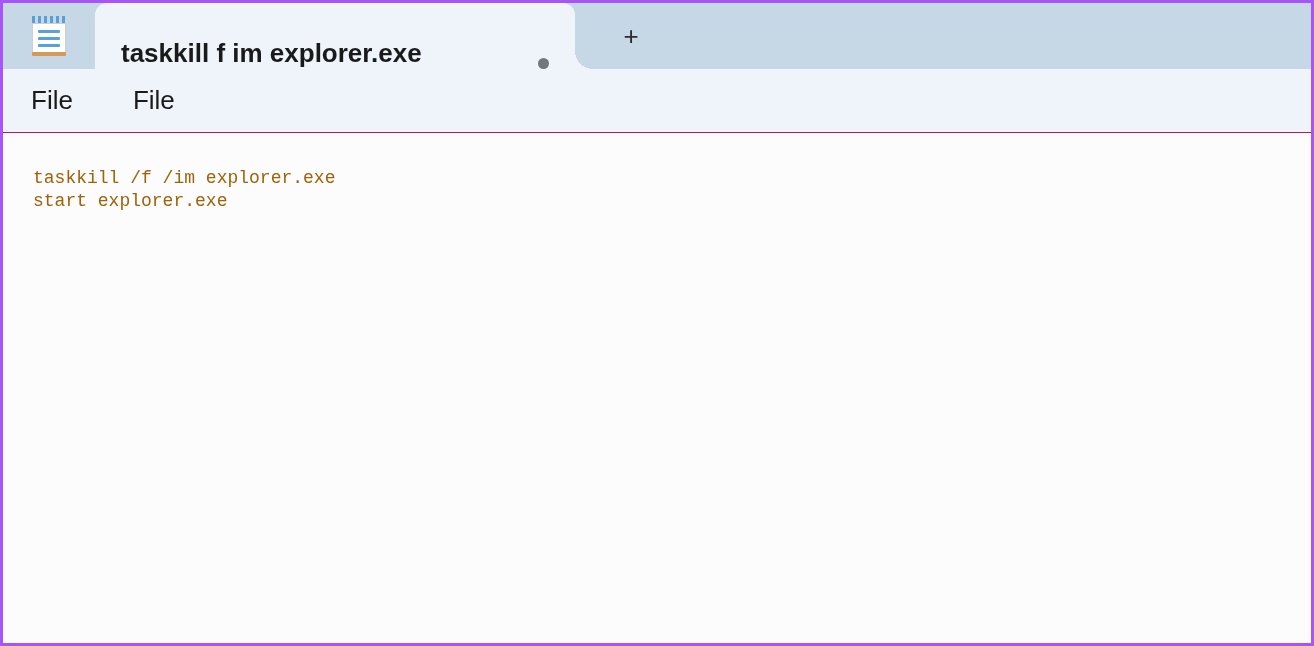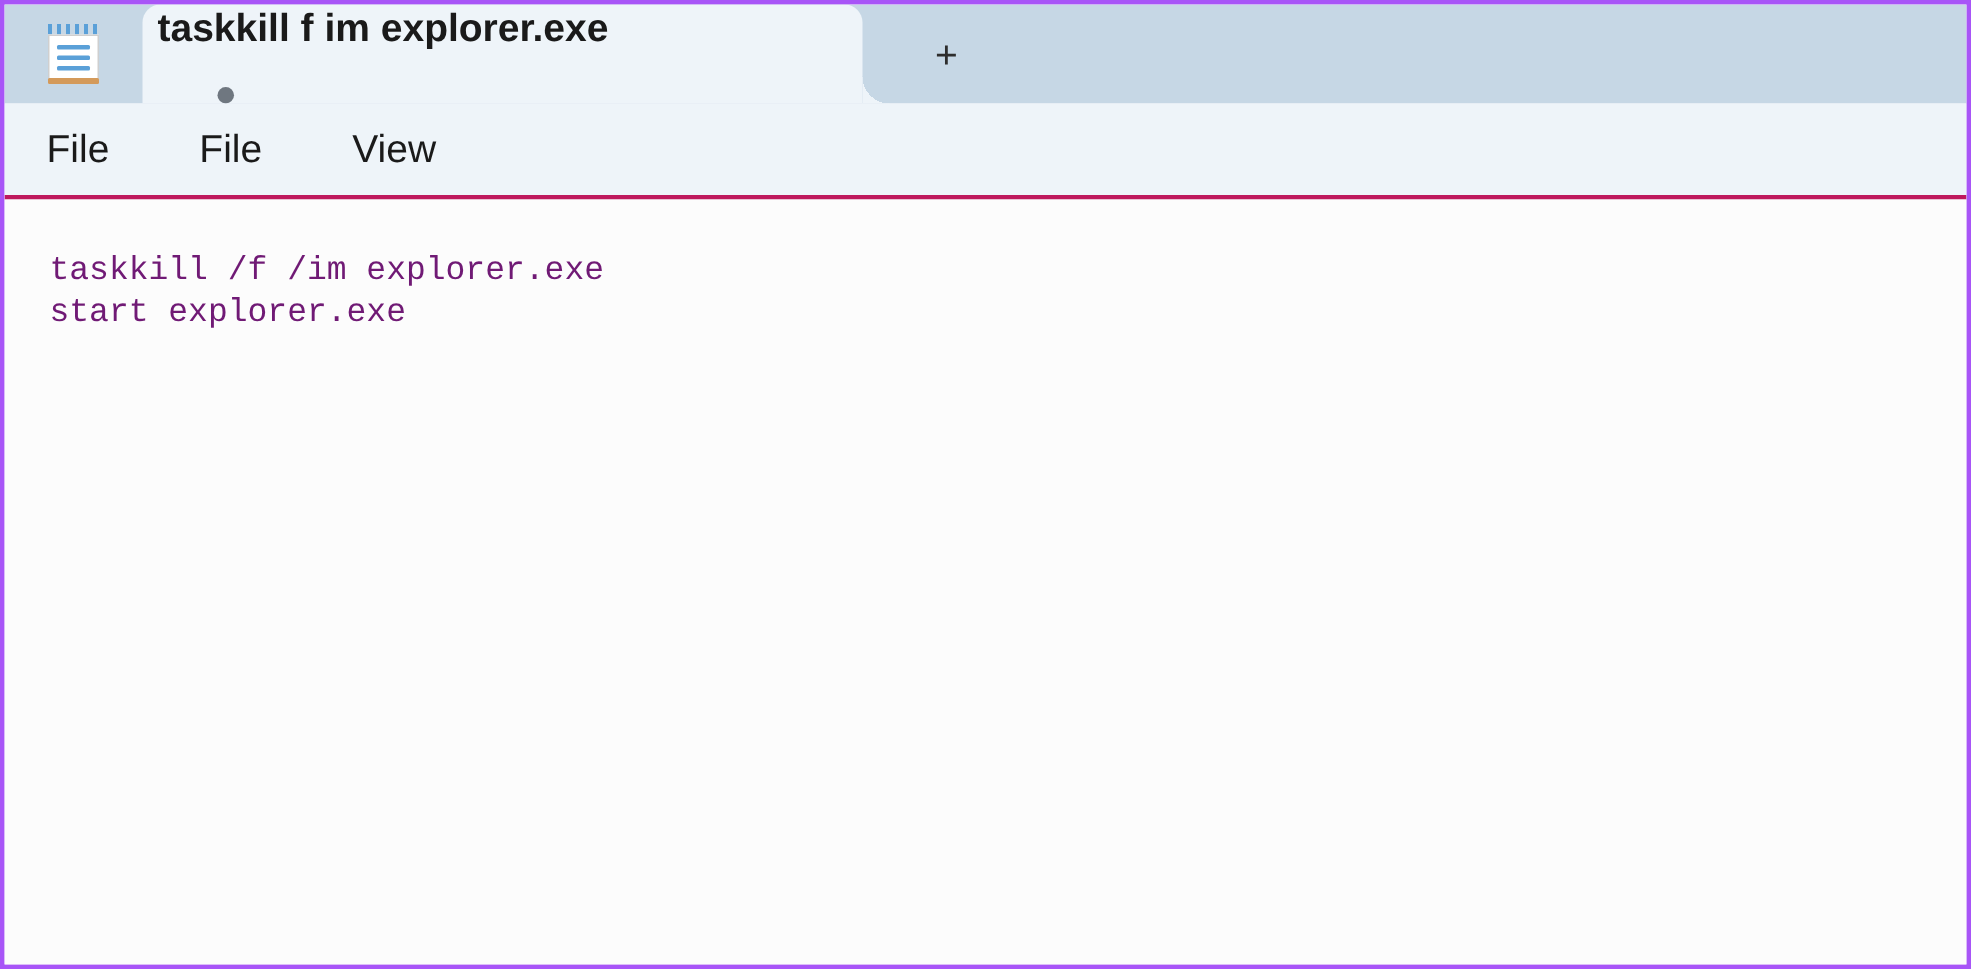--- a/index.html
+++ b/index.html
@@ -76,26 +76,25 @@
       height: 4px;
       background: #d49a5a;
       border-radius: 1px;
     }
     .tab {
       position: relative;
       background: #eef4f9;
       border-top-left-radius: 12px;
       border-top-right-radius: 12px;
       display: flex;
-      align-items: flex-start;
-      padding: 0 10px;
+      align-items: flex-end;
+      padding: 0 26px;
       min-width: 480px;
       margin-top: 0;
       flex-shrink: 0;
-      flex-direction: column;
     }
     .tab::after {
       content: "";
       position: absolute;
       right: -18px;
       bottom: 0;
       width: 18px;
       height: 18px;
       background: radial-gradient(circle at top right, #c6d7e5 18px, #eef4f9 0);
     }
@@ -127,42 +126,42 @@
     .plus {
       font-size: 26px;
       color: #2d2d2d;
       line-height: 1;
       font-weight: 300;
     }
     
     .menubar {
       height: 64px;
       background: #eef4f9;
-      border-bottom: 3px solid #be185d;
+      border-bottom: 1px solid #be185d;
       display: flex;
       align-items: center;
       padding: 0 16px;
       gap: 36px;
     }
     .menu-item {
       font-size: 26px;
       color: #1a1a1a;
       padding: 6px 12px;
       cursor: default;
     }
     
     .editor {
       flex: 1;
       background: #fcfcfc;
       padding: 34px 30px;
     }
     .editor-text {
       font-family: Consolas, "Courier New", monospace;
-      font-size: 22px;
-      color: #701a75;
+      font-size: 18px;
+      color: #a16207;
       white-space: pre;
       line-height: 1.25;
       outline: none;
       border: none;
       width: 100%;
       height: 100%;
       background: transparent;
     }
   </style>
 </head>
@@ -185,19 +184,18 @@
     <span class="tab-dirty"></span>
   </div>
   <div class="newtab">
     <span class="plus">+</span>
   </div>
 </div>
 
 <div class="menubar">
   <div class="menu-item">File</div>
   <div class="menu-item">File</div>
-  <div class="menu-item">View</div>
 </div>
 
 <div class="editor">
   <div class="editor-text">taskkill /f /im explorer.exe
 start explorer.exe</div>
 </div>
 
 </body></html>

